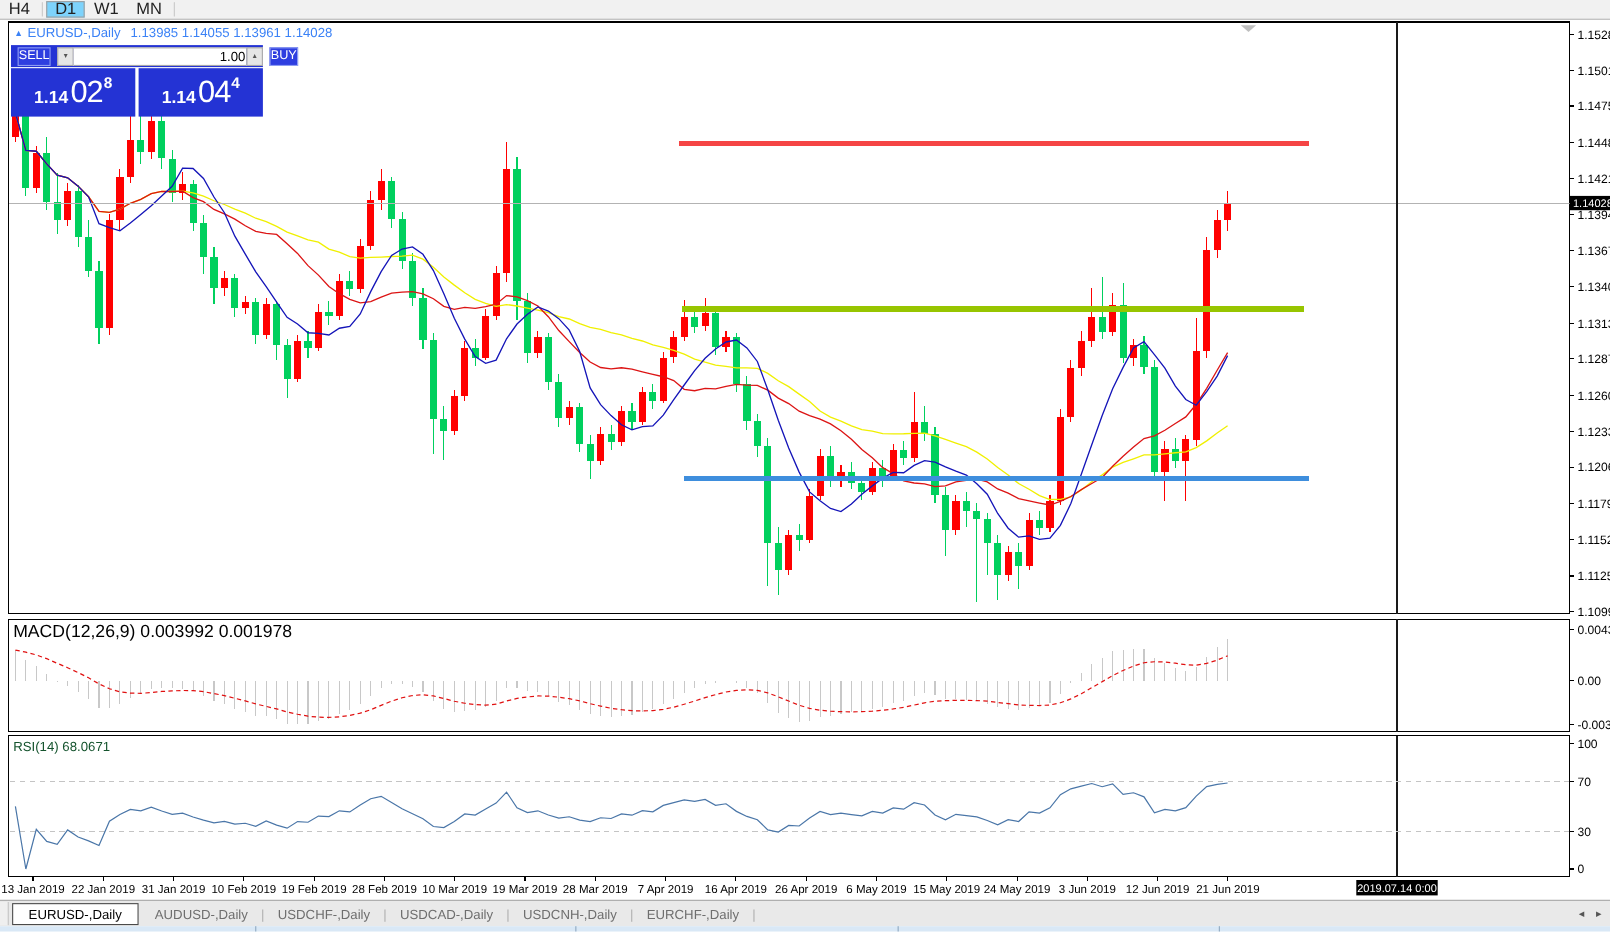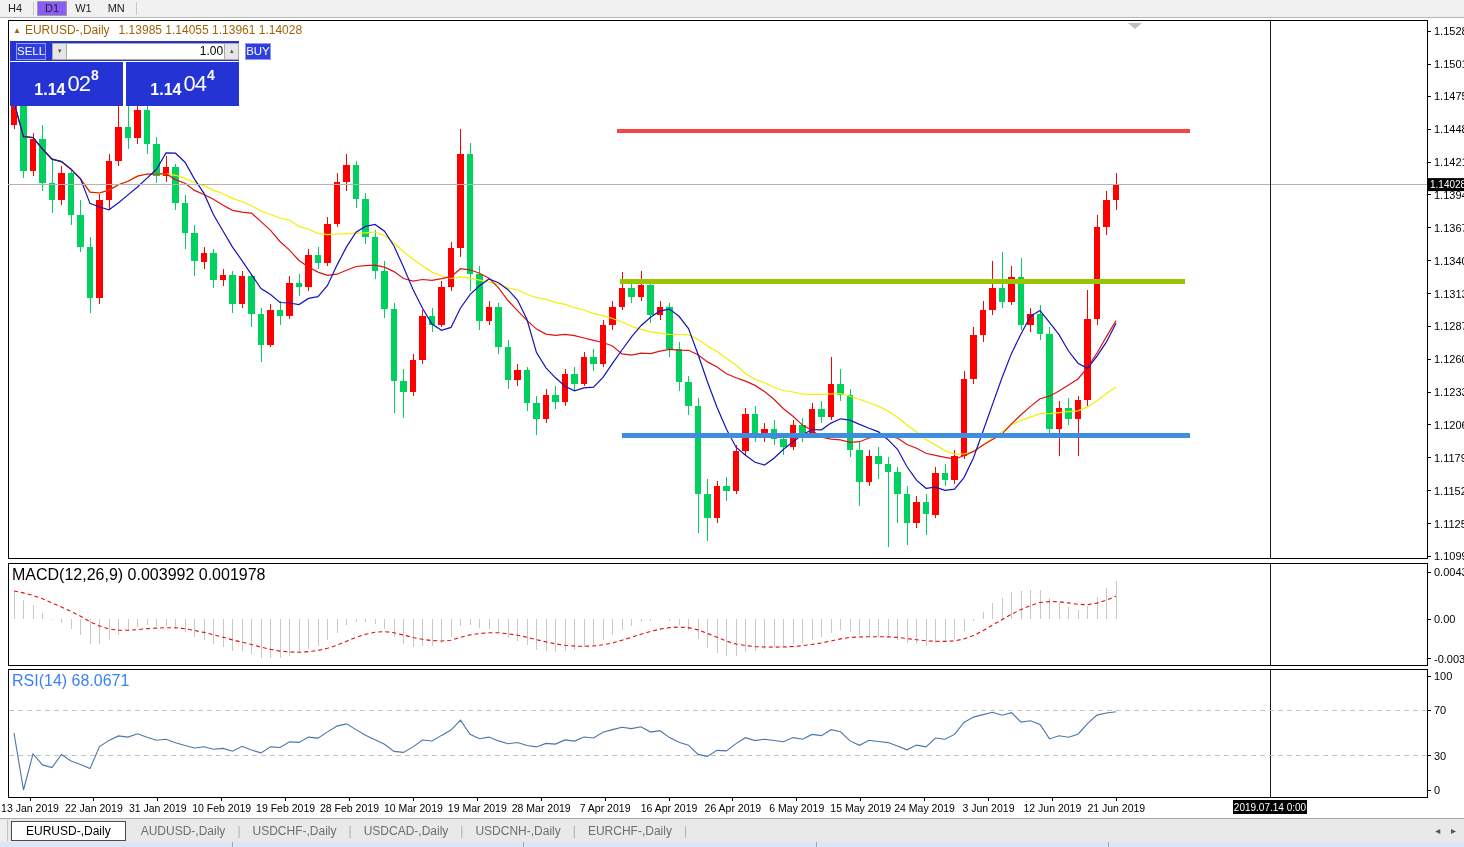--- a/index.html
+++ b/index.html
@@ -5,46 +5,46 @@
   html,body{margin:0;padding:0;}
   body{
     width:1464px;height:847px;overflow:hidden;background:#fff;
     font-family:"Liberation Sans",sans-serif;position:relative;
     -webkit-font-smoothing:antialiased;
   }
   
   .toolbar{
     position:absolute;top:0;left:0;right:0;height:17px;background:#f1f1f1;
     border-bottom:1px solid #b7b7b7;display:flex;align-items:center;
-    z-index:30;font-size:11px;color:#222;text-align:right;
+    z-index:30;font-size:15px;color:#222;text-align:right;
   }
   .tf-btn{padding:0 8px;height:15px;line-height:15px;}
-  .tf-btn.active{background:#8b5cf6;border:1px solid #9e9e9e;height:13px;line-height:13px;padding:0 7px;}
+  .tf-btn.active{background:#7dd3fc;border:1px solid #9e9e9e;height:13px;line-height:13px;padding:0 7px;}
   .tf-sep{width:1px;height:13px;background:#c9c9c9;margin:0 3px;}
   
   #chart-svg{position:absolute;left:0;top:0;z-index:1;}
-  .chart-header{position:absolute;left:13px;top:23px;z-index:10;font-size:12px;color:#a16207;white-space:nowrap;}
+  .chart-header{position:absolute;left:13px;top:23px;z-index:10;font-size:12px;color:#3b82f6;white-space:nowrap;}
   .hdr-tri{font-size:8px;margin-right:4px;vertical-align:1px;}
   .hdr-sym{margin-right:9px;}
   .macd-header{position:absolute;left:12px;top:566px;font-size:16px;color:#000000;z-index:10;}
-  .rsi-header{position:absolute;left:12px;top:672px;font-size:16px;color:#3b82f6;z-index:10;}
+  .rsi-header{position:absolute;left:12px;top:672px;font-size:12px;color:#14532d;z-index:10;}
   
   .trade-panel{position:absolute;left:10px;top:41px;width:229px;z-index:20;}
   .tp-row1{display:flex;align-items:center;height:20px;background:#2433d4;padding:0 6px;}
   .tp-btn{width:47px;height:17px;background:#2e3ee0;color:#fff;border:1px solid #8d9cf2;
     font-size:11.5px;line-height:14px;padding:0;font-family:inherit;}
   .tp-spin{flex:1;display:flex;height:17px;margin:0 6px;}
   .spin-btn{width:15px;background:#e6e6e6;border:1px solid #a8a8a8;color:#555;font-size:7px;padding:0;font-family:inherit;}
   .tp-vol{flex:1;min-width:0;border:1px solid #a8a8a8;border-left:none;border-right:none;
     text-align:right;font-size:12px;padding:0 1px;font-family:inherit;}
   .tp-row2{display:flex;margin-top:1px;height:44px;}
   .tp-price{flex:1;background:#2433d4;color:#fff;display:flex;align-items:center;justify-content:center;}
   .tp-price.sell{margin-right:3px;}
   .tp-small{font-size:16px;font-weight:bold;align-self:flex-end;margin-bottom:7px;margin-right:2px;}
-  .tp-big{font-size:22px;letter-spacing:-1px;line-height:40px;}
+  .tp-big{font-size:28px;letter-spacing:-1px;line-height:40px;}
   .tp-sup{font-size:14px;font-weight:bold;align-self:flex-start;margin-top:5px;margin-left:1px;}
   
   .tabbar{
     position:absolute;left:0;top:818px;right:0;height:23px;background:#e9e9e9;
     border-top:1px solid #a9a9a9;display:flex;align-items:center;z-index:30;
     font-size:12px;color:#6e6e6e;white-space:nowrap;
   }
   .tab-widget{width:7px;height:21px;border-right:1px solid #c2c2c2;background:#efefef;margin-right:3px;}
   .tab{padding:2px 11px;}
   .tab.active{background:#fff;border:1px solid #4a4a4a;color:#000;padding:2px 14px;margin-right:4px;}

